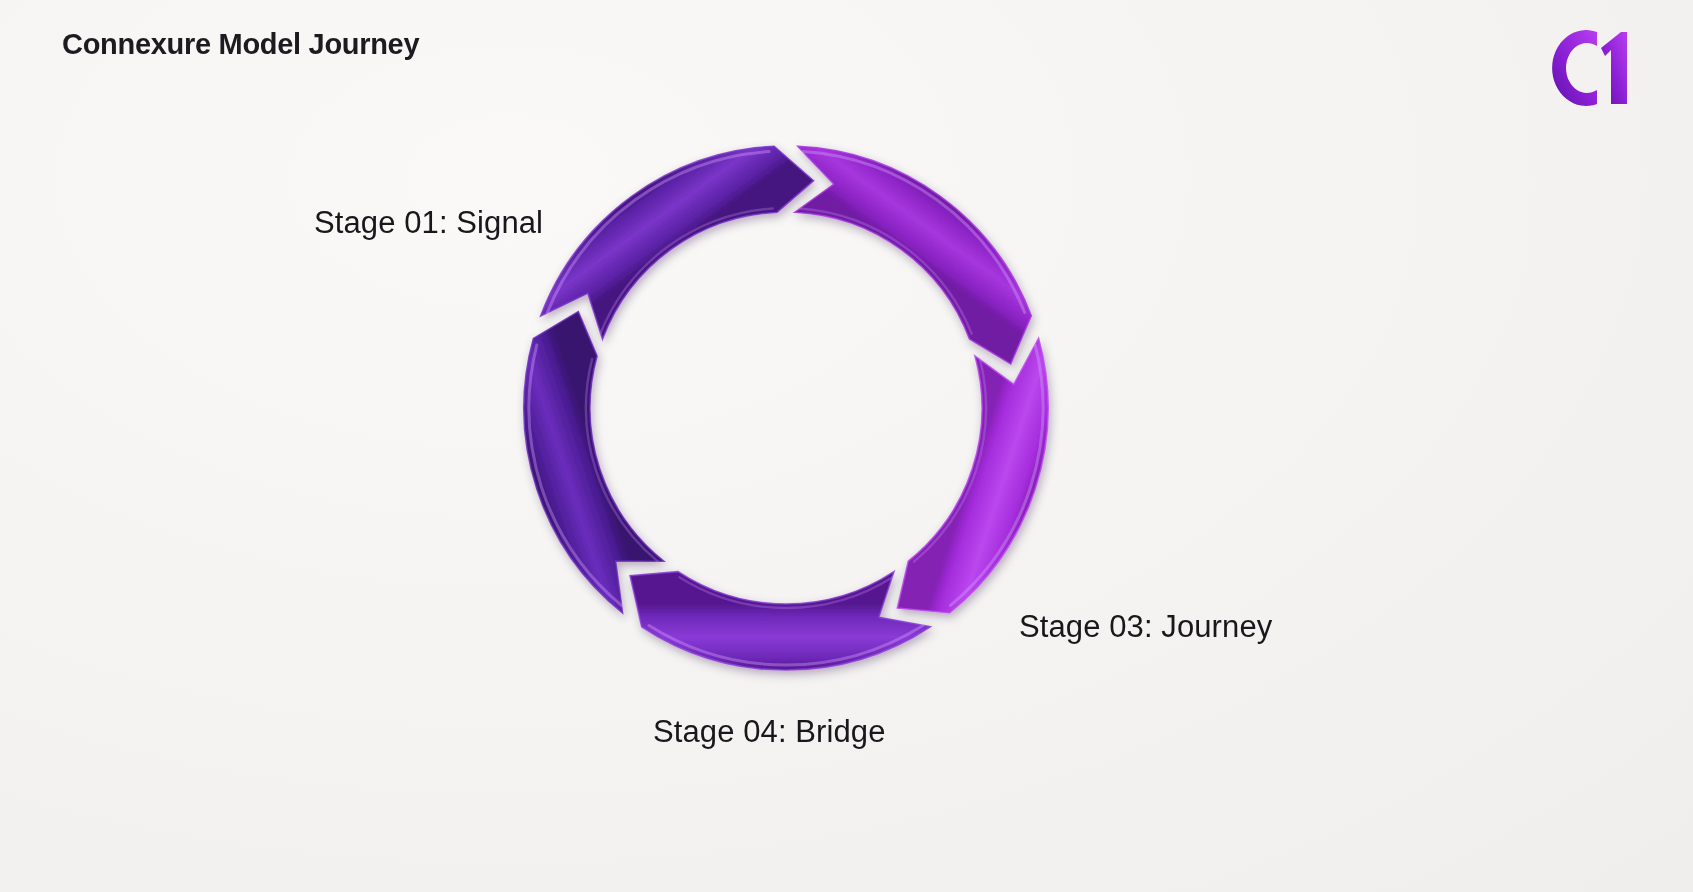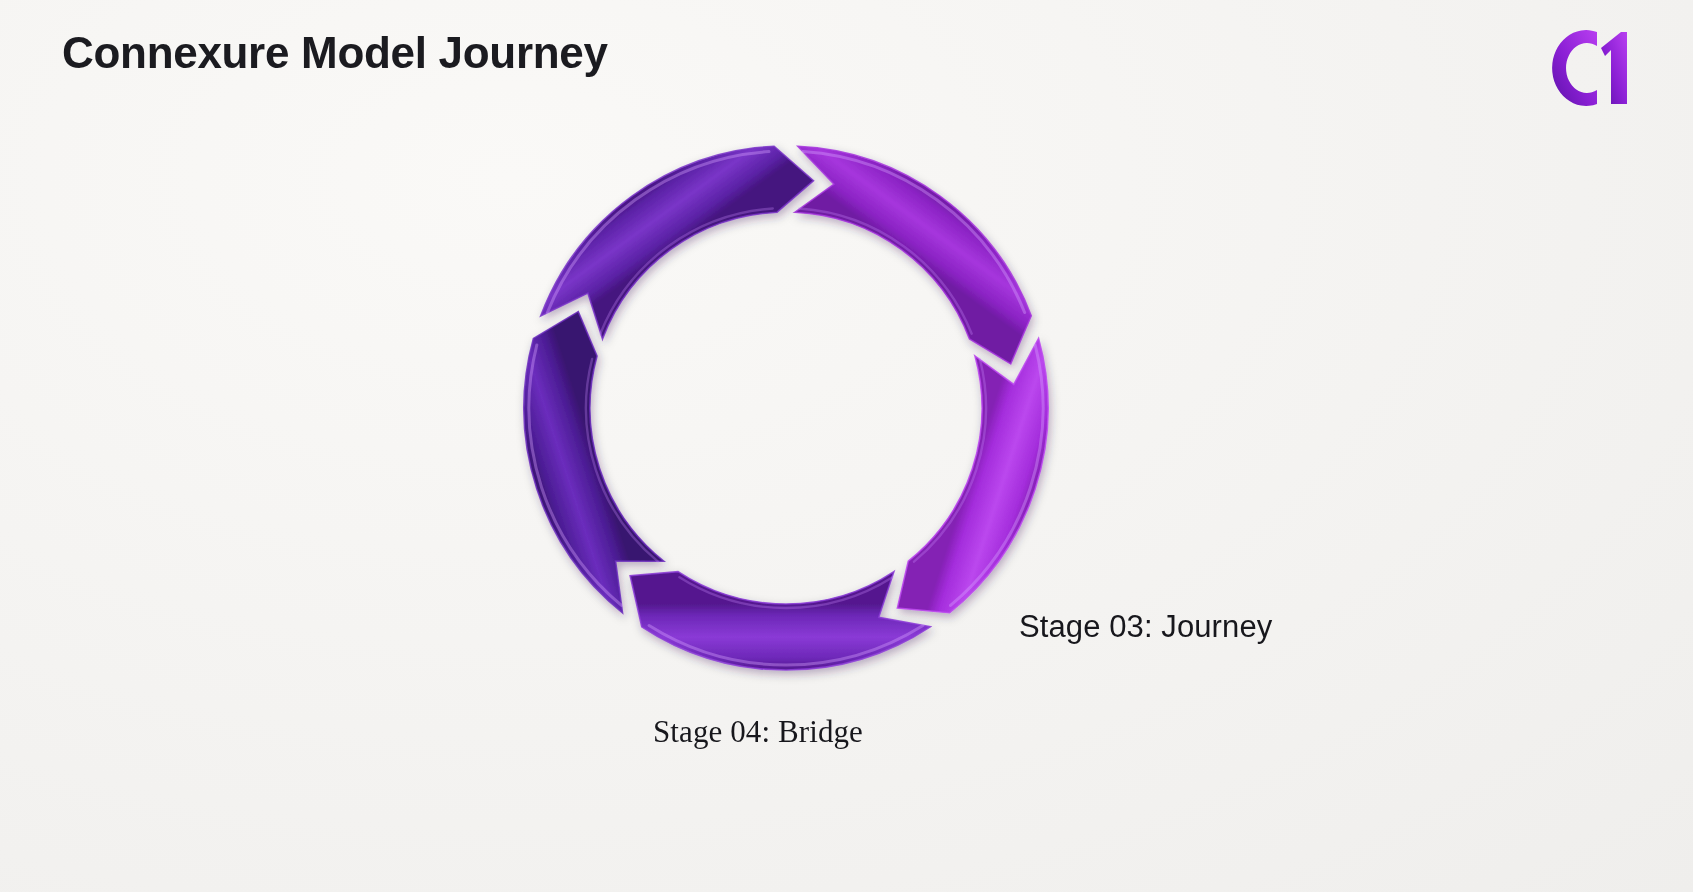--- a/index.html
+++ b/index.html
@@ -16,21 +16,21 @@
     font-family: "Liberation Sans", sans-serif;
     background:
       radial-gradient(ellipse at 30% 20%, #faf9f7 0%, #f4f3f1 55%, #efeeec 100%);
   }
 
   
   #page-title {
     position: absolute;
     left: 62px;
     top: 28px;
-    font-size: 44px;
+    font-size: 29px;
     font-weight: bold;
     color: #1b1b20;
     letter-spacing: -0.3px;
     white-space: nowrap;
   }
 
   
   #brand-logo {
     position: absolute;
     right: 48px;
@@ -60,21 +60,21 @@
   .stage-label {
     position: absolute;
     font-size: 31px;
     color: #17171c;
     white-space: nowrap;
     letter-spacing: 0.1px;
   }
   .stage-label.lbl-0 { left: 314px;  top: 205px; }
   .stage-label.lbl-1 { left: 1019px; top: 205px; }
   .stage-label.lbl-2 { left: 1019px; top: 609px; }
-  .stage-label.lbl-3 { left: 653px;  top: 714px; font-family: Liberation Serif, serif; }
+  .stage-label.lbl-3 { left: 653px;  top: 714px; }
   .stage-label.lbl-4 { left: 333px;  top: 609px; }
 </style>
 </head>
 <body>
 
 <div id="page-title">Connexure Model Journey</div>
 
 <div id="brand-logo">
   <svg viewBox="0 0 110 100" width="110" height="100" aria-hidden="true">
     <defs>
@@ -147,15 +147,16 @@
         <path d="M 386.58 449.24 A 200 200 0 0 1 173.42 449.24" fill="none" stroke="#c98bff" stroke-width="2.4" stroke-opacity="0.30" stroke-linecap="round"></path>
         <path d="M 116.54 484.76 A 262 262 0 0 1 27.41 210.42 L 72.29 183.58 L 91.04 227.95 A 196 196 0 0 0 157.72 433.18 L 109.55 432.93 Z" fill="url(#segGrad3)" stroke="#6b2dbd" stroke-width="1.6" stroke-opacity="0.85" filter="url(#segShadow)"></path>
         <path d="M 115.49 477.45 A 257 257 0 0 1 30.85 216.96" fill="none" stroke="#d7a2ff" stroke-width="3" stroke-opacity="0.38" stroke-linecap="round"></path>
         <path d="M 151.98 433.66 A 200 200 0 0 1 86.11 230.94" fill="none" stroke="#c98bff" stroke-width="2.4" stroke-opacity="0.30" stroke-linecap="round"></path>
         <path d="M 34.75 187.82 A 262 262 0 0 1 268.11 18.27 L 307.51 52.66 L 271.11 84.2 A 196 196 0 0 0 96.53 211.04 L 81.88 165.15 Z" fill="url(#segGrad4)" stroke="#7a35c8" stroke-width="1.6" stroke-opacity="0.85" filter="url(#segShadow)"></path>
         <path d="M 41.38 184.56 A 257 257 0 0 1 262.97 23.57" fill="none" stroke="#d7a2ff" stroke-width="3" stroke-opacity="0.38" stroke-linecap="round"></path>
         <path d="M 94.3 205.73 A 200 200 0 0 1 266.75 80.44" fill="none" stroke="#c98bff" stroke-width="2.4" stroke-opacity="0.30" stroke-linecap="round"></path>
       </g>
   </svg>
 
+  <div class="stage-label lbl-0">Stage 01: Signal</div>
   <div class="stage-label lbl-2">Stage 03: Journey</div>
   <div class="stage-label lbl-3">Stage 04: Bridge</div>
 </div>
 
 </body></html>

